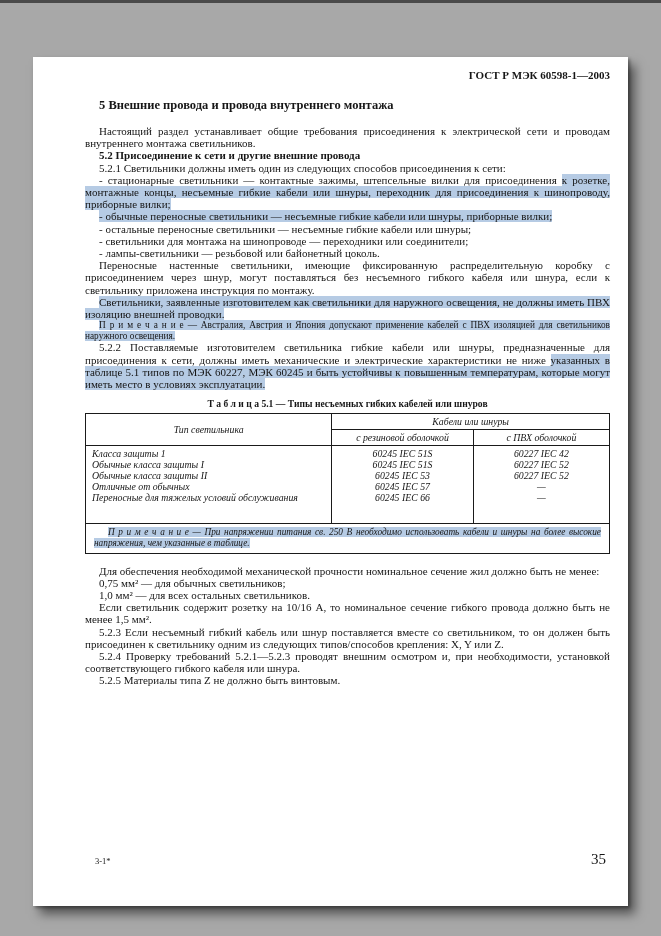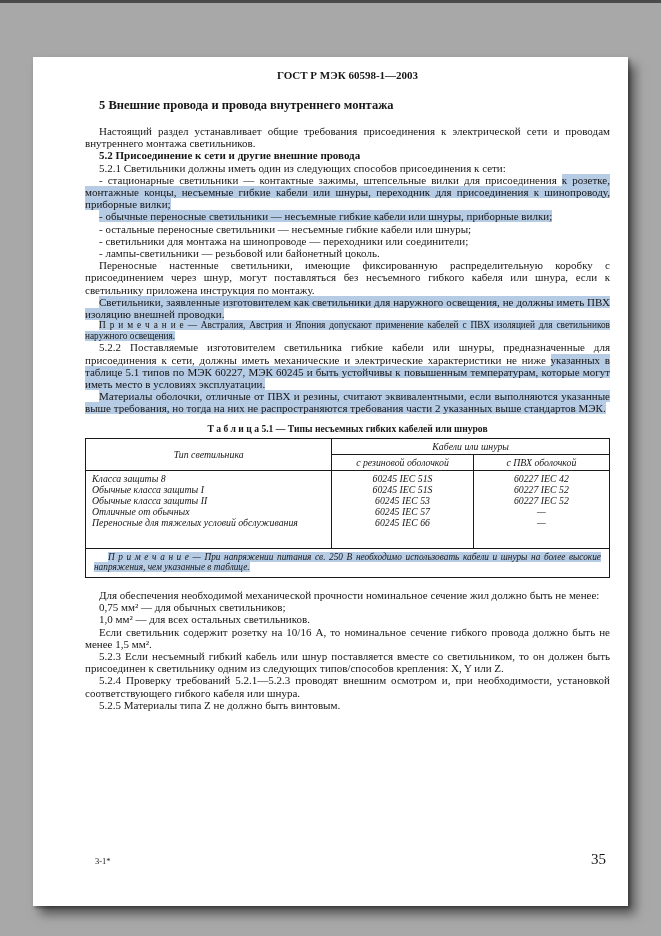--- a/index.html
+++ b/index.html
@@ -17,21 +17,21 @@
   .top-edge{position:absolute;top:0;left:0;right:0;height:3px;background:#4a4a4a;}
   .page{
     position:absolute;left:33px;top:57px;width:595px;height:849px;
     background:#ffffff;
     box-shadow:7px 8px 10px rgba(0,0,0,0.5), 2px 2px 3px rgba(0,0,0,0.35);
   }
   .inner{
     position:absolute;left:52px;right:18px;top:12px;bottom:36px;
   }
   .doc-header{
-    text-align:center;font-weight:bold;font-size:11px;line-height:13px;
+    text-align:right;font-weight:bold;font-size:11px;line-height:13px;
     margin-bottom:16px;
   }
   p{margin:0;font-size:11px;line-height:12.2px;text-align:justify;text-indent:14px;}
   .doc-title{font-size:12.5px;font-weight:bold;margin:16px 0 13px;line-height:14px;}
   .doc-heading{font-weight:bold;}
   .doc-para{}
   .doc-italic{}
   .doc-note{font-size:9.3px;line-height:10.6px;}
   .hl{background:var(--hl);}
   .table-caption{font-size:9.6px;text-indent:0;text-align:center;margin:8px 0 3px;font-weight:bold;}
@@ -70,42 +70,41 @@
         <p class="doc-para"><span>5.2.1 Светильники должны иметь один из следующих способов присоединения к сети:</span></p>
         <p class="doc-para"><span>- стационарные светильники — контактные зажимы, штепсельные вилки для присоединения </span><span class="hl">к розетке, монтажные концы, несъемные гибкие кабели или шнуры, переходник для присоединения к шинопроводу, приборные вилки;</span></p>
         <p class="doc-para"><span class="hl">- обычные переносные светильники — несъемные гибкие кабели или шнуры, приборные вилки;</span></p>
         <p class="doc-para"><span>- остальные переносные светильники — несъемные гибкие кабели или шнуры;</span></p>
         <p class="doc-para"><span>- светильники для монтажа на шинопроводе — переходники или соединители;</span></p>
         <p class="doc-para"><span>- лампы-светильники — резьбовой или байонетный цоколь.</span></p>
         <p class="doc-para"><span>Переносные настенные светильники, имеющие фиксированную распределительную коробку с присоединением через шнур, могут поставляться без несъемного гибкого кабеля или шнура, если к светильнику приложена инструкция по монтажу.</span></p>
         <p class="doc-para"><span class="hl">Светильники, заявленные изготовителем как светильники для наружного освещения, не должны иметь ПВХ изоляцию внешней проводки.</span></p>
         <p class="doc-note"><span class="hl">П р и м е ч а н и е — Австралия, Австрия и Япония допускают применение кабелей с ПВХ изоляцией для светильников наружного освещения.</span></p>
         <p class="doc-para"><span>5.2.2 Поставляемые изготовителем светильника гибкие кабели или шнуры, предназначенные для присоединения к сети, должны иметь механические и электрические характеристики не ниже </span><span class="hl">указанных в таблице 5.1 типов по МЭК 60227, МЭК 60245 и быть устойчивы к повышенным температурам, которые могут иметь место в условиях эксплуатации.</span></p>
-        <p class="doc-para"><span class="hl">Материалы оболочки, отличные от ПВХ и резины, считают эквивалентными, если выполняются указанные выше требования, но тогда на них не распространяются требования части 2 указанных выше стандартов МЭК.</span></p>
         <div class="doc-table-wrap">
           <p class="table-caption">Т а б л и ц а  5.1 — Типы несъемных гибких кабелей или шнуров</p>
           <table>
             <colgroup>
               <col class="c1">
               <col class="c2">
               <col class="c3">
             </colgroup>
             <thead>
               <tr>
                 <th rowspan="2">Тип светильника</th>
                 <th colspan="2">Кабели или шнуры</th>
               </tr>
               <tr>
                 <th>с резиновой оболочкой</th>
                 <th>с ПВХ оболочкой</th>
               </tr>
             </thead>
             <tbody>
               <tr>
-                <td class="cell-type">Класса защиты 8</td>
+                <td class="cell-type">Класса защиты 1</td>
                 <td class="cell-code">60245 IEC 51S</td>
                 <td class="cell-code">60227 IEC 42</td>
               </tr>
               <tr>
                 <td class="cell-type">Обычные класса защиты I</td>
                 <td class="cell-code">60245 IEC 51S</td>
                 <td class="cell-code">60227 IEC 52</td>
               </tr>
               <tr>
                 <td class="cell-type">Обычные класса защиты II</td>

